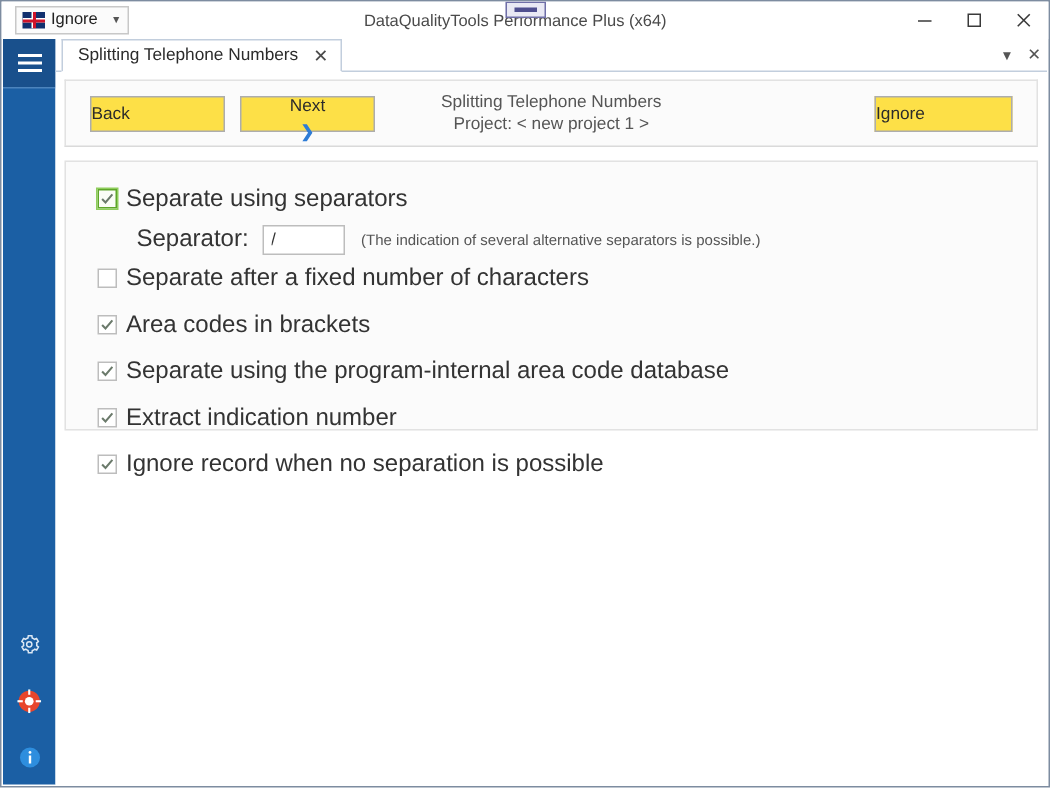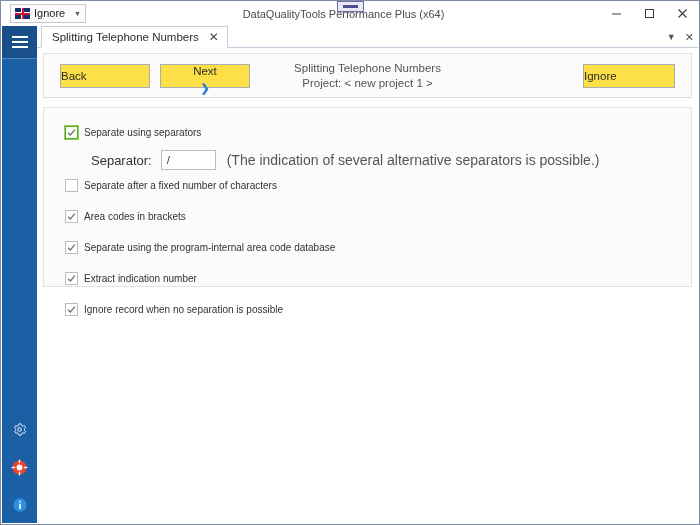--- a/index.html
+++ b/index.html
@@ -297,21 +297,21 @@
     padding: 13px 0 0 0;
   }
 
   .opt-row {
     display: flex;
     align-items: center;
     height: 23px;
     padding-left: 21px;
   }
   .opt-label {
-    font-size: 10px;
+    font-size: 16px;
     color: #333333;
     margin-left: 6px;
     white-space: nowrap;
   }
 
   .cb {
     width: 13px; height: 13px;
     border: 1px solid #bdbdbd;
     background: #ffffff;
     display: flex;
@@ -334,36 +334,36 @@
 
   
   .sep-row {
     display: flex;
     align-items: center;
     height: 28px;
     padding-left: 47px;
     margin-top: 2px;
   }
   .sep-label {
-    font-size: 13px;
+    font-size: 16px;
     color: #333333;
     margin-right: 9px;
   }
   .sep-input {
     width: 55px;
     height: 20px;
     border: 1px solid #bdbdbd;
     background: #ffffff;
     font-size: 11.5px;
     color: #333;
     padding: 0 5px;
     font-family: "Liberation Sans", sans-serif;
   }
   .sep-hint {
-    font-size: 14px;
+    font-size: 10px;
     color: #555555;
     margin-left: 11px;
     white-space: nowrap;
   }
   .gap-row { height: 8px; }
 </style>
 </head>
 <body>
 
 <div class="titlebar">

